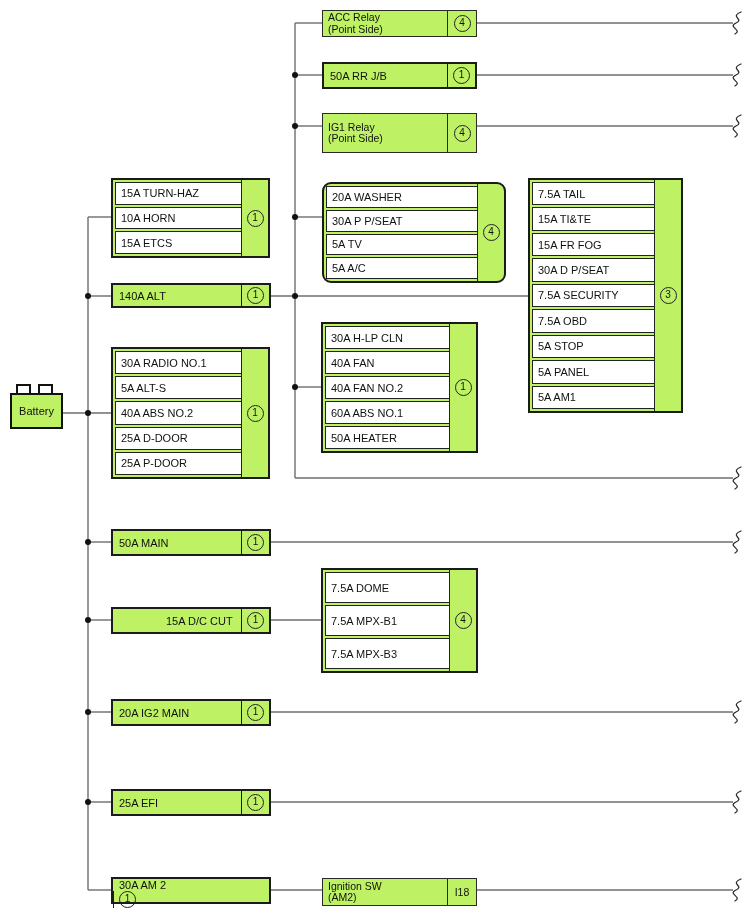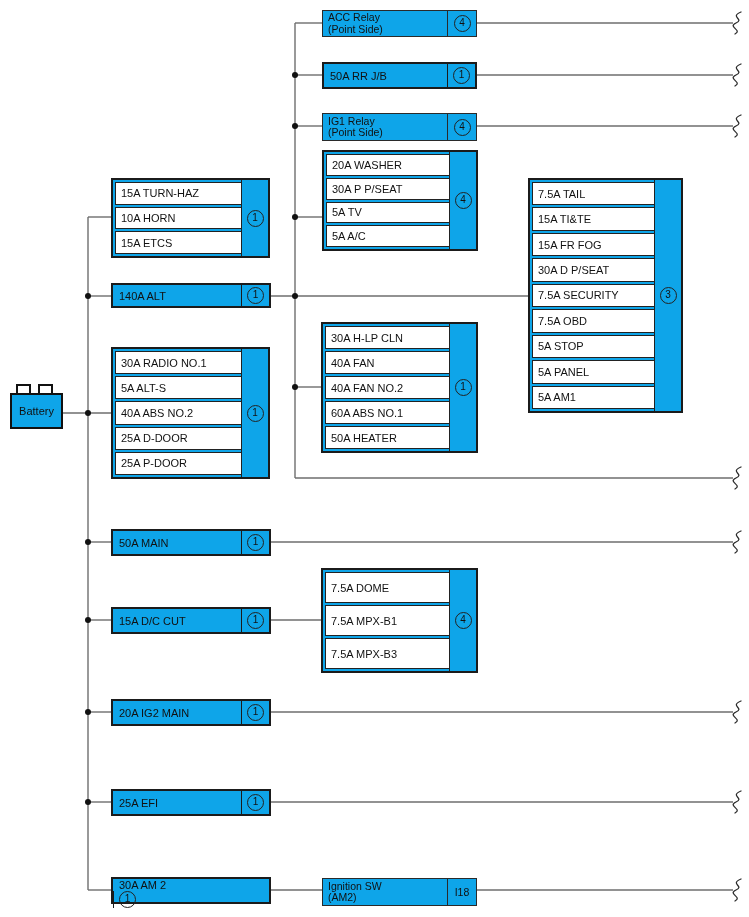--- a/index.html
+++ b/index.html
@@ -1,21 +1,21 @@
 <!DOCTYPE html>
 <html><head>
 <meta charset="utf-8">
 <style>
   html,body{margin:0;padding:0;background:#fff;}
   #canvas{
     position:relative;width:749px;height:917px;background:#ffffff;
     font-family:"Liberation Sans","DejaVu Sans",sans-serif;color:#111;overflow:hidden;
   }
   #wires{position:absolute;left:0;top:0;width:749px;height:917px;}
-  .abs{position:absolute;box-sizing:border-box;background:#0ea5e9;}
+  .abs{position:absolute;box-sizing:border-box;background:#bef264;}
   
   .fuse{border:2px solid #1b1b1b;display:flex;align-items:stretch;}
   .fuse .lbl{flex:1;display:flex;align-items:center;padding-left:6px;font-size:11px;white-space:nowrap;text-align:right;}
   .fuse .tagcell{width:27px;border-left:1px solid #1b1b1b;display:flex;align-items:center;justify-content:center;}
   
   .relay{border:1px solid #2a2a2a;display:flex;align-items:stretch;}
   .relay .lbl{flex:1;display:flex;flex-direction:column;justify-content:center;padding-left:5px;font-size:10.5px;line-height:11.5px;white-space:nowrap;}
   .relay .tagcell{width:28px;border-left:1px solid #2a2a2a;display:flex;align-items:center;justify-content:center;}
   
   .group{border:2px solid #1b1b1b;display:flex;align-items:stretch;}
@@ -141,21 +141,21 @@
       </div>
   </div>
 
   <div class="abs fuse" style="left:111px;top:529px;width:160px;height:27px;">
     <div class="lbl">50A MAIN</div>
     <div class="tagcell">
         <span class="circ">1</span>
       </div>
   </div>
 
-  <div class="abs fuse" style="left:111px;top:607px;width:160px;height:27px;">
+  <div class="abs fuse" style="left:111px;top:607px;width:160px;height:27px;padding-left:47px;">
     <div class="lbl">15A D/C CUT</div>
     <div class="tagcell">
         <span class="circ">1</span>
       </div>
   </div>
 
   <div class="abs fuse" style="left:111px;top:699px;width:160px;height:27px;">
     <div class="lbl">20A IG2 MAIN</div>
     <div class="tagcell">
         <span class="circ">1</span>
@@ -186,31 +186,31 @@
       </div>
   </div>
 
   <div class="abs fuse" style="left:322px;top:62px;width:155px;height:27px;">
     <div class="lbl">50A RR J/B</div>
     <div class="tagcell">
         <span class="circ">1</span>
       </div>
   </div>
 
-  <div class="abs relay" style="left:322px;top:113px;width:155px;height:28px;">
+  <div class="abs relay" style="left:322px;top:113px;width:155px;height:40px;">
     <div class="lbl">
       <span>IG1 Relay</span>
       <span>(Point Side)</span>
     </div>
     <div class="tagcell">
         <span class="circ">4</span>
       </div>
   </div>
 
-  <div class="abs group" style="left:322px;top:150px;width:156px;height:101px;">
+  <div class="abs group" style="left:322px;top:182px;width:184px;height:101px;border-radius:9px;">
     <div class="g-rows">
       <div class="g-row">
           <span>20A WASHER</span>
         </div>
       <div class="g-row">
           <span>30A P P/SEAT</span>
         </div>
       <div class="g-row">
           <span>5A TV</span>
         </div>

